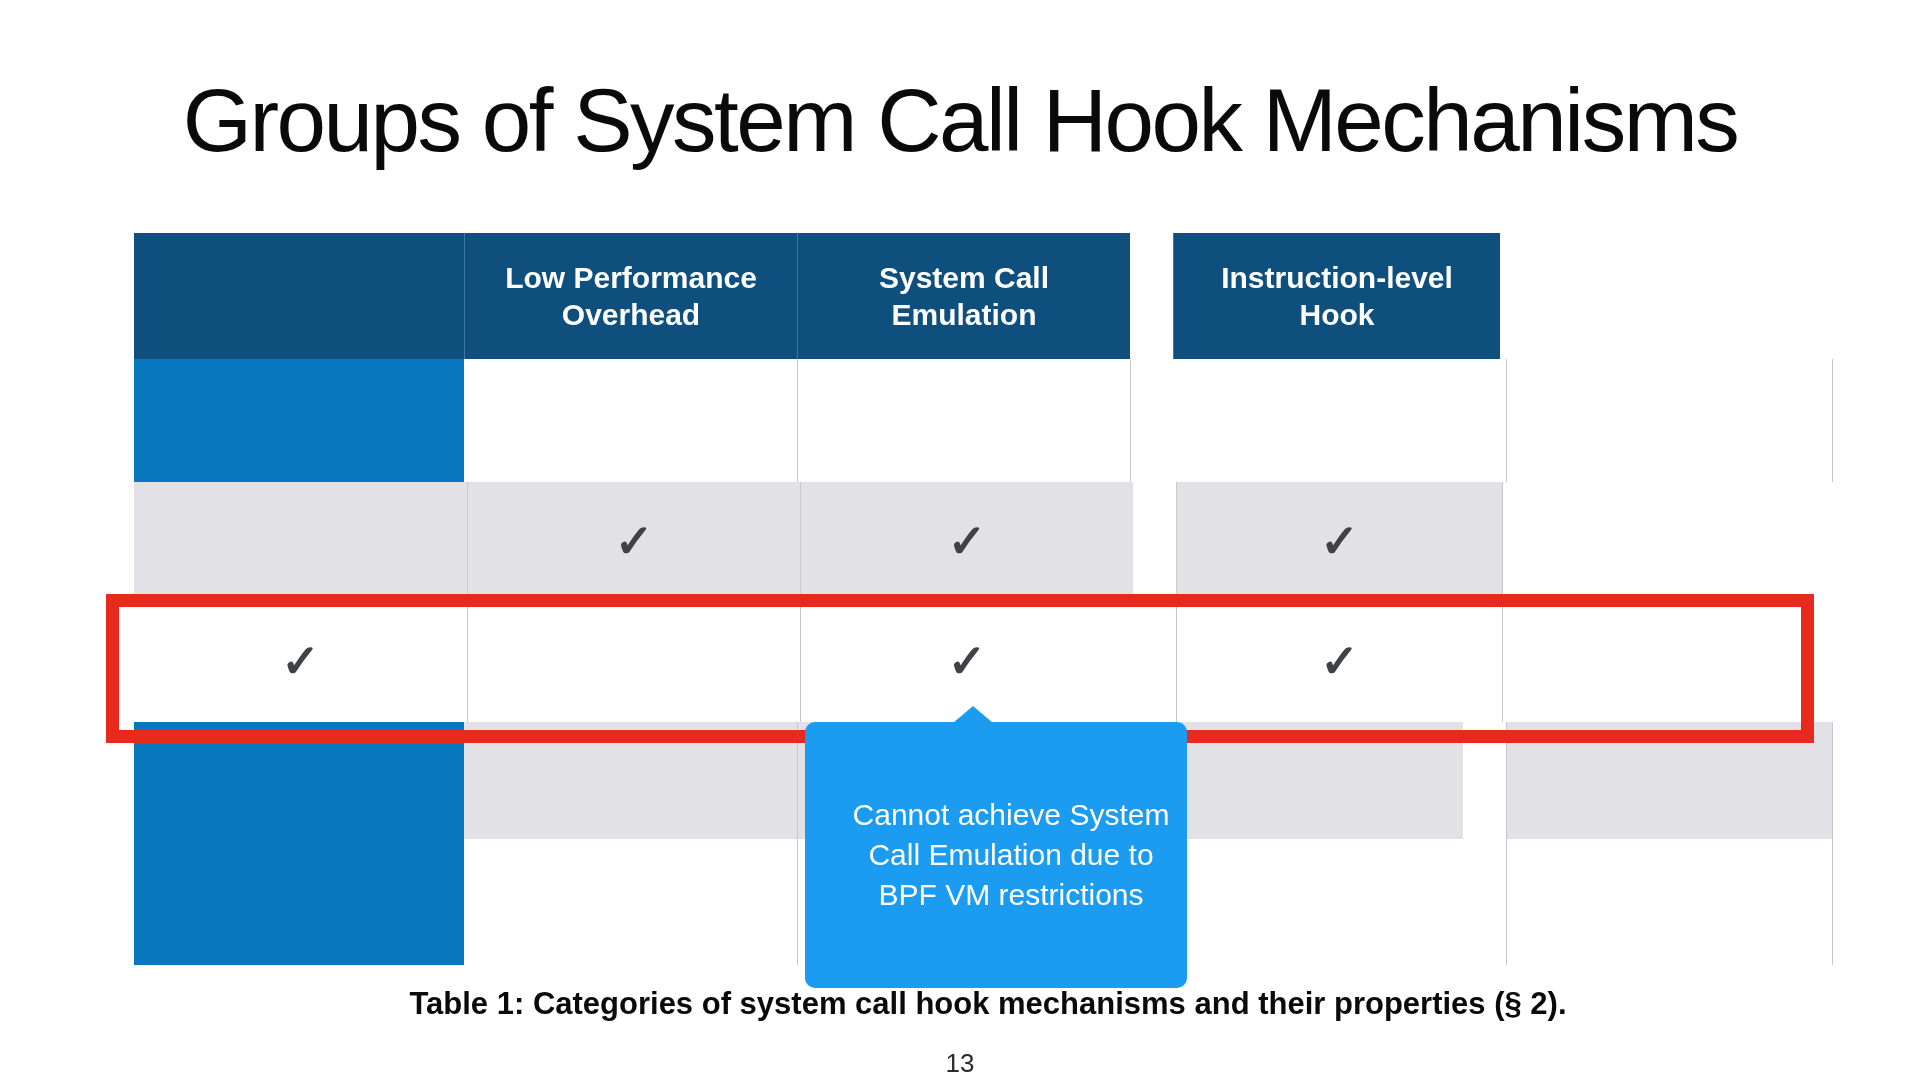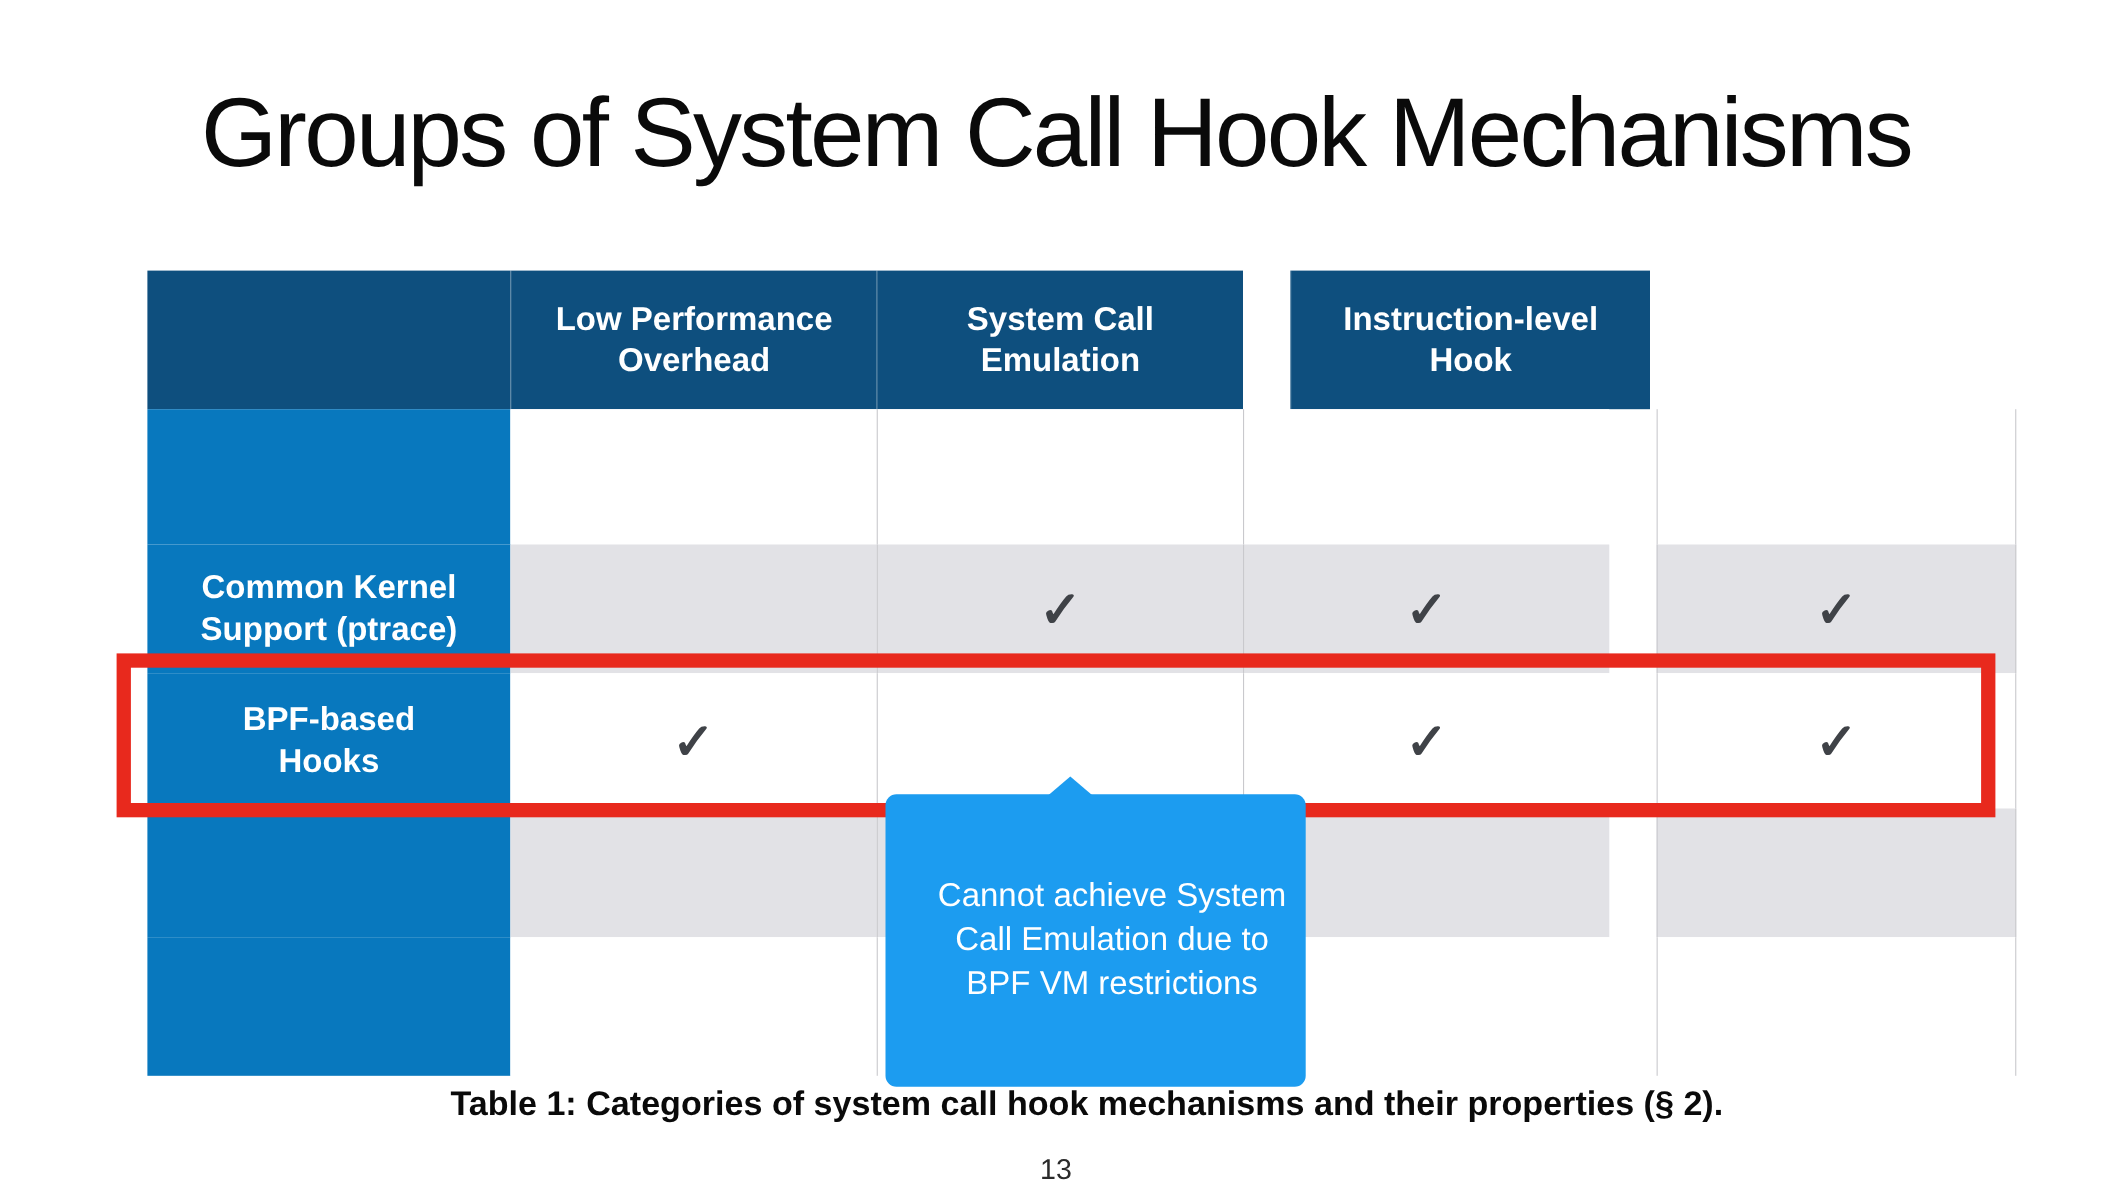--- a/index.html
+++ b/index.html
@@ -5,21 +5,21 @@
   html,body{margin:0;padding:0;}
   body{
     width:1920px;height:1080px;position:relative;overflow:hidden;
     background:#ffffff;font-family:"Liberation Sans",sans-serif;
   }
   .title{
     position:absolute;top:71px;left:0;width:100%;margin:0;
     text-align:center;font-size:89px;font-weight:400;letter-spacing:-2.5px;
     line-height:98px;color:#0a0a0a;white-space:nowrap;
   }
-  .table{position:absolute;left:134px;top:246px;z-index:1;}
+  .table{position:absolute;left:134px;top:233px;z-index:1;}
   .row{display:flex;}
   .hd .cell{height:126px;}
   .rh1 .cell{height:123px;}
   .rh2 .cell{height:117px;}
   .rh3 .cell{height:123px;}
   .rh4 .cell{height:117px;}
   .rh5 .cell{height:126px;}
   .cell{box-sizing:border-box;display:flex;align-items:center;justify-content:center;}
   .c0{flex:0 0 330px;width:330px;}
   .c {flex:0 0 333px;width:333px;}
@@ -76,29 +76,27 @@
 
   <div class="row rh1">
     <div class="cell c0 lbl"></div>
     <div class="cell c  bd"></div>
     <div class="cell c  bd vl"></div>
     <div class="cell c  bd vl"></div>
     <div class="cell cl bd vl vr"></div>
   </div>
 
   <div class="row rh2 gray">
-    <div class="cell c0 lbl">Common Kernel Support (ptrace)</div>
     <div class="cell c  bd"></div>
     <div class="cell c  bd vl">✓</div>
     <div class="cell c  bd vl">✓</div>
     <div class="cell cl bd vl vr">✓</div>
   </div>
 
   <div class="row rh3">
-    <div class="cell c0 lbl">BPF-based Hooks</div>
     <div class="cell c  bd">✓</div>
     <div class="cell c  bd vl"></div>
     <div class="cell c  bd vl">✓</div>
     <div class="cell cl bd vl vr">✓</div>
   </div>
 
   <div class="row rh4 gray">
     <div class="cell c0 lbl"></div>
     <div class="cell c  bd"></div>
     <div class="cell c  bd vl"></div>

